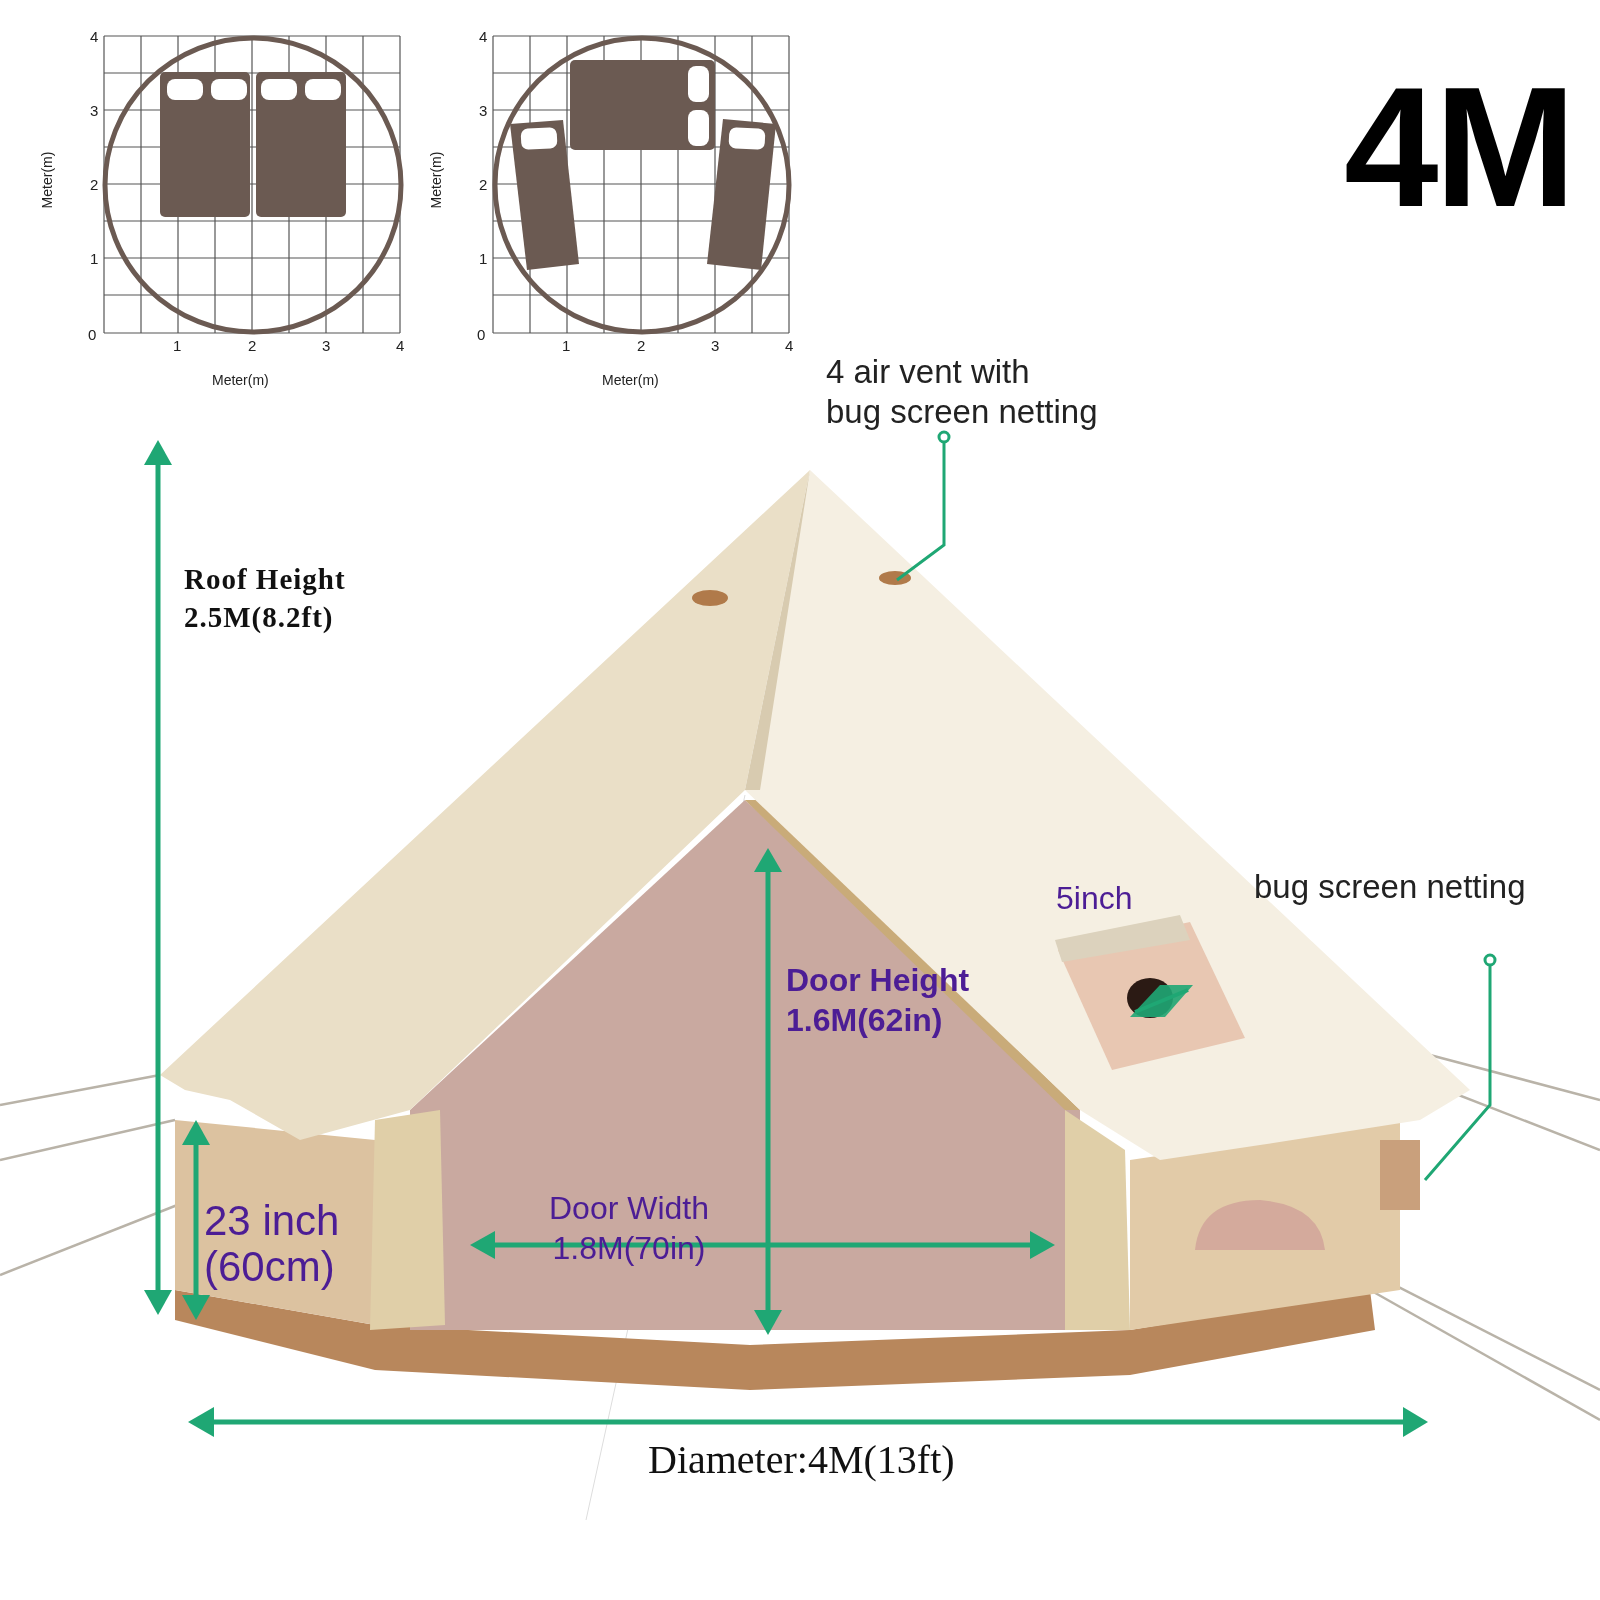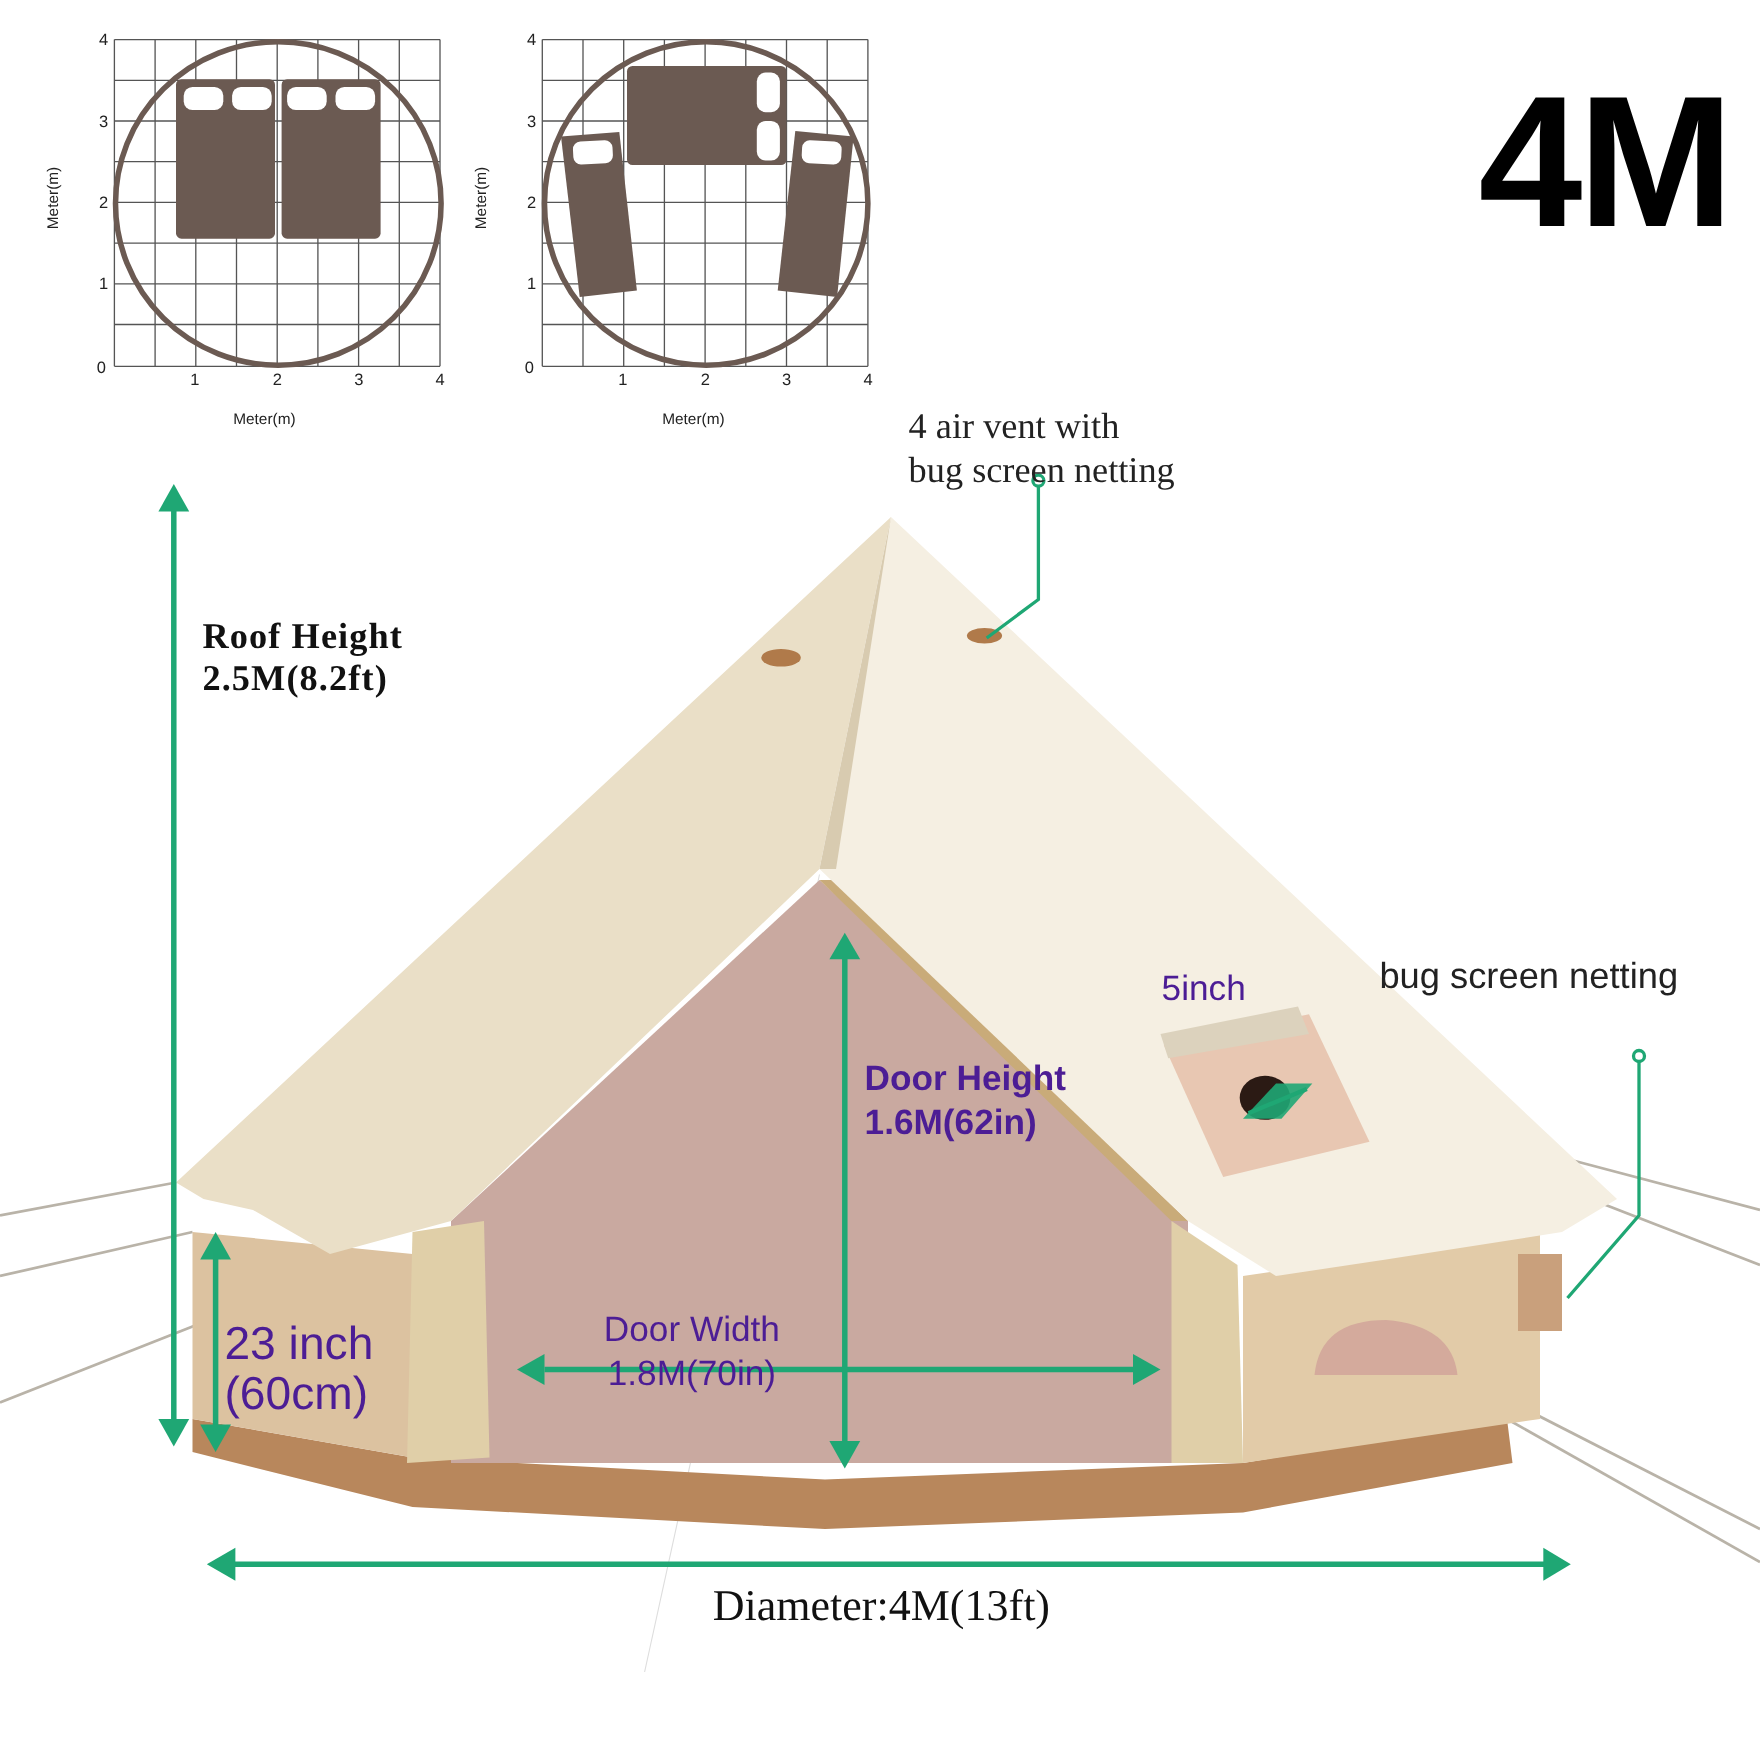--- a/index.html
+++ b/index.html
@@ -172,26 +172,26 @@
   </g>
 
   <g stroke="#1fa774" stroke-width="3" fill="none">
     <circle cx="944" cy="437" r="5" fill="#fff"></circle>
     <polyline points="944,442 944,545 897,580"></polyline>
     <circle cx="1490" cy="960" r="5" fill="#fff"></circle>
     <polyline points="1490,965 1490,1105 1425,1180"></polyline>
   </g>
 </svg>
 
-<div class="callout" style="left:826px;top:368px;font-family:Liberation Serif, serif;">
+<div class="callout" style="left:826px;top:352px;">
   <div>4 air vent with</div>
   <div>bug screen netting</div>
 </div>
 
-<div class="serif-callout" style="left:184px;top:560px;font-size:33px;line-height:38px;font-weight:bold;letter-spacing:1px;">
+<div class="serif-callout" style="left:184px;top:560px;font-size:29px;line-height:38px;font-weight:bold;letter-spacing:1px;">
   <div>Roof Height</div>
   <div>2.5M(8.2ft)</div>
 </div>
 
 <div class="tent-text" style="left:1056px;top:878px;">5inch</div>
 
 <div class="callout" style="left:1254px;top:864px;line-height:46px;">
   <div>bug screen netting</div>
 </div>
 

